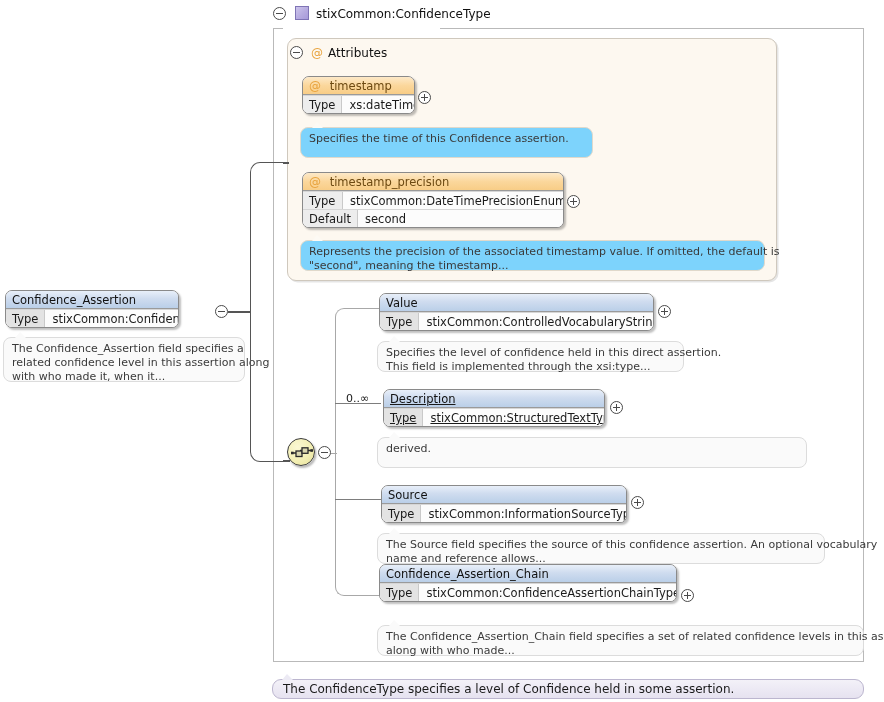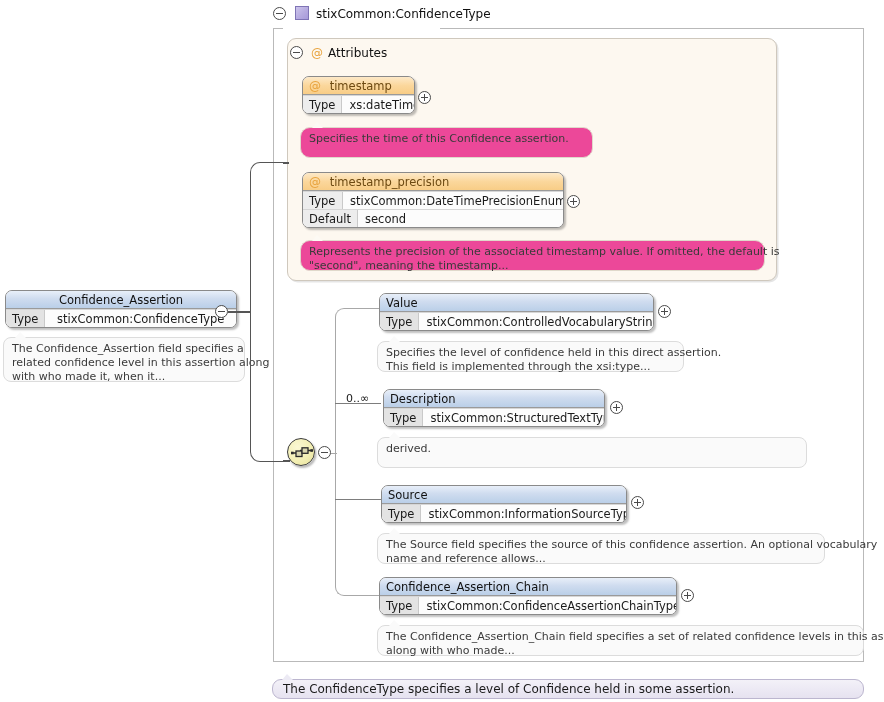--- a/index.html
+++ b/index.html
@@ -114,21 +114,21 @@
     border-right:6px solid transparent;
     border-bottom:6px solid #fafafa;
   }
   .doc .tail::after{
     content:""; position:absolute; left:-5px; top:-1px;
     width:0;height:0;
     border-left:5px solid transparent;
     border-right:6px solid transparent;
     border-bottom:6px solid transparent;
   }
-  .doc.cream { background:#ec4899; border-color:#e0d9cb;border-radius:10px; }
+  .doc.cream { background:#7dd3fc; border-color:#e0d9cb; }
   .doc.cream .tail { border-bottom-color:#fdfaf4; }
   .doc .line { display:block; white-space:nowrap; }
 
   
   .footer-doc {
     position:absolute;
     background: linear-gradient(to bottom,#f3f1f8 0%, #e6e2f0 100%);
     border:1px solid #bcb6cf;
     border-radius:9px;
     font-size:12px; color:#1a1a1a;
@@ -225,21 +225,21 @@
     </div>
   </div>
   <div class="ctrl plus" style="left:567px; top:195px;"></div>
 
   <div class="doc cream" style="left:300px; top:240px; width:465px; height:31px;">
     <span class="tail"></span>
     <span class="line">Represents the precision of the associated timestamp value. If omitted, the default is</span>
     <span class="line">"second", meaning the timestamp...</span>
   </div>
 
-  <div class="node elem" style="left:5px; top:290px; width:232px;text-align:center;">
+  <div class="node elem" style="left:5px; top:290px; width:174px;">
     <div class="hdr">Confidence_Assertion</div>
     <div class="row">
       <span class="k">Type</span>
       <span class="v">stixCommon:ConfidenceType</span>
     </div>
   </div>
   <div class="ctrl" style="left:215px; top:305px;"></div>
 
   <div class="doc" style="left:3px; top:337px; width:242px; height:45px;">
     <span class="tail"></span>
@@ -283,21 +283,21 @@
     </div>
   </div>
   <div class="ctrl plus" style="left:658px; top:305px;"></div>
   <div class="doc" style="left:377px; top:341px; width:307px; height:31px;">
     <span class="tail"></span>
     <span class="line">Specifies the level of confidence held in this direct assertion.</span>
     <span class="line">This field is implemented through the xsi:type...</span>
   </div>
 
   <div class="occ" style="left:346px; top:392px;">0..∞</div>
-  <div class="node elem" style="left:383px; top:389px; width:222px;">
+  <div class="node elem" style="left:383px; top:389px; width:222px;text-decoration:underline;">
     <div class="hdr">Description</div>
     <div class="row">
       <span class="k">Type</span>
       <span class="v">stixCommon:StructuredTextType</span>
     </div>
   </div>
   <div class="ctrl plus" style="left:610px; top:401px;"></div>
   <div class="doc" style="left:377px; top:437px; width:430px; height:31px;">
     <span class="tail"></span>
     <span class="line">derived.</span>
@@ -310,21 +310,21 @@
       <span class="v">stixCommon:InformationSourceType</span>
     </div>
   </div>
   <div class="ctrl plus" style="left:631px; top:496px;"></div>
   <div class="doc" style="left:377px; top:533px; width:448px; height:31px;">
     <span class="tail"></span>
     <span class="line">The Source field specifies the source of this confidence assertion. An optional vocabulary</span>
     <span class="line">name and reference allows...</span>
   </div>
 
-  <div class="node elem" style="left:379px; top:577px; width:298px;">
+  <div class="node elem" style="left:379px; top:564px; width:298px;">
     <div class="hdr">Confidence_Assertion_Chain</div>
     <div class="row">
       <span class="k">Type</span>
       <span class="v">stixCommon:ConfidenceAssertionChainType</span>
     </div>
   </div>
   <div class="ctrl plus" style="left:681px; top:589px;"></div>
   <div class="doc" style="left:377px; top:625px; width:487px; height:31px;">
     <span class="tail"></span>
     <span class="line">The Confidence_Assertion_Chain field specifies a set of related confidence levels in this assertion</span>

